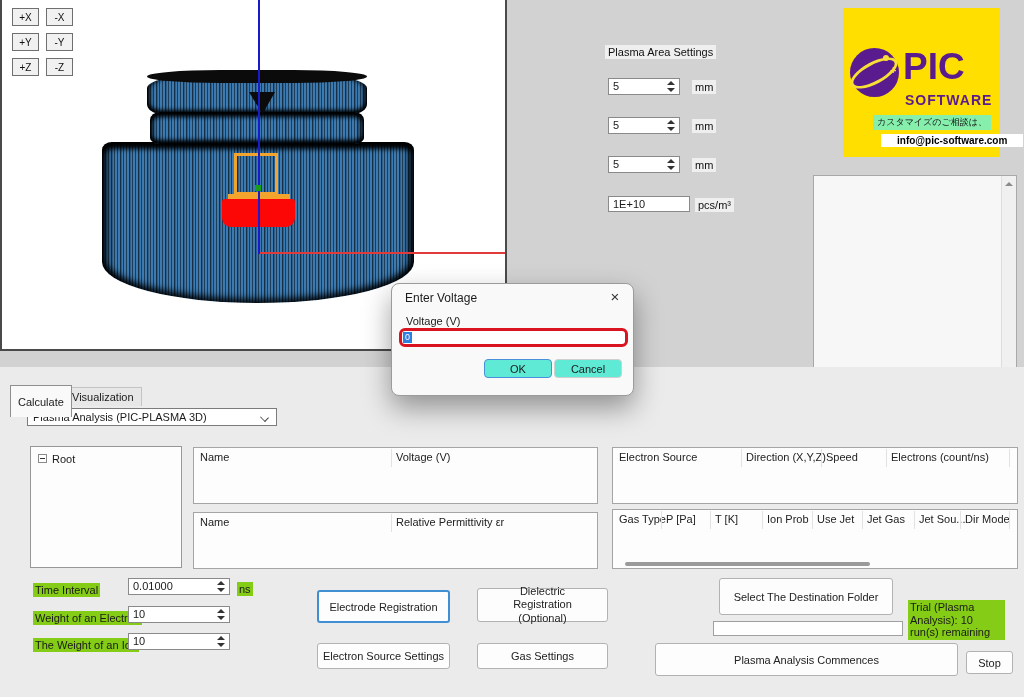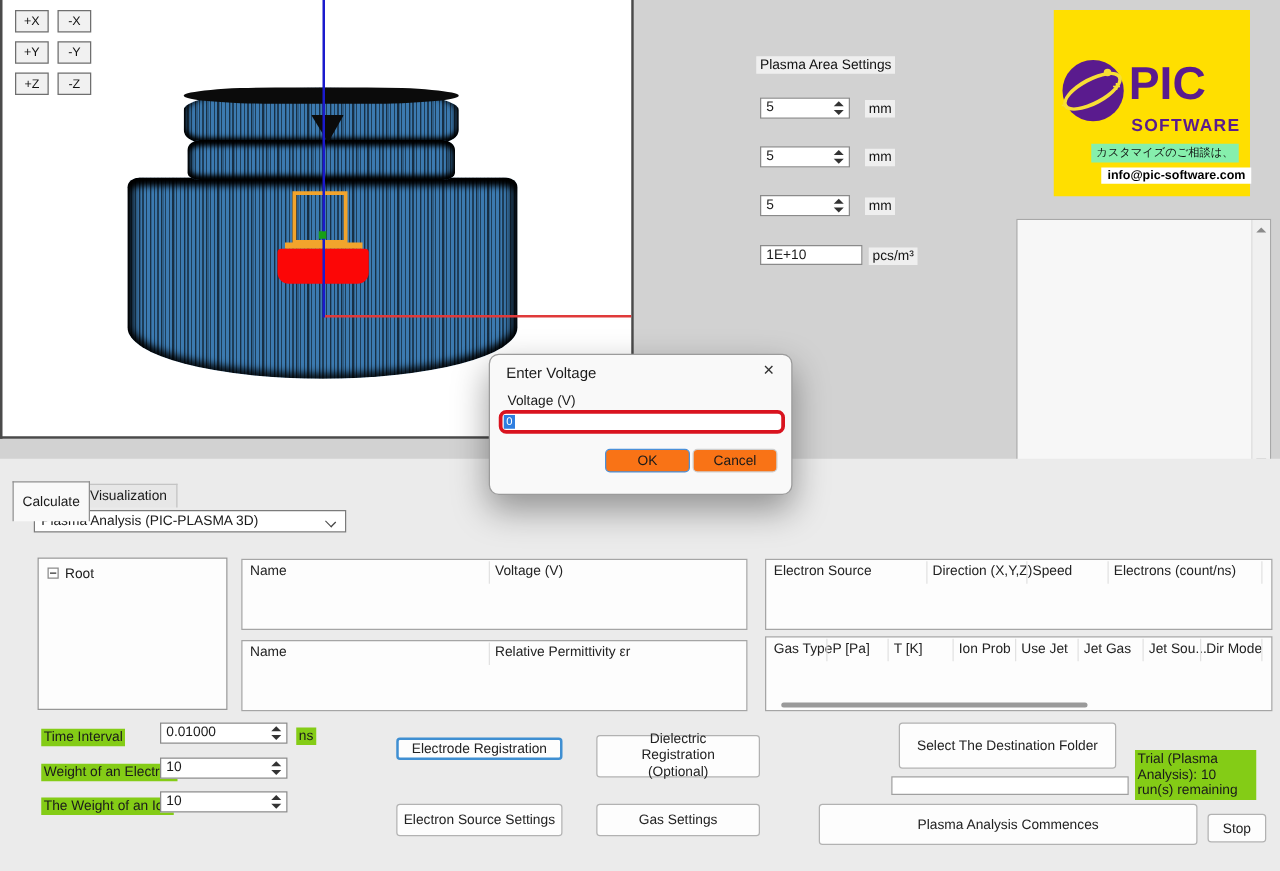--- a/index.html
+++ b/index.html
@@ -60,21 +60,21 @@
   .logo { left:843px; top:8px; width:157px; height:149px; background:#ffdf00; }
   .atom { left:7px; top:40px; width:49px; height:49px; border-radius:50%; background:#5a1b8e; }
   .orbit { position:absolute; left:-2px; top:14px; width:52px; height:22px; border:3px solid #f8df35;
            border-radius:50%; transform:rotate(-28deg); }
   .atom-dot { position:absolute; left:33px; top:7px; width:6px; height:6px; border-radius:50%; background:#f8df35; }
   .sparkle { position:absolute; color:#f8df35; font-size:11px; font-weight:bold; }
   .pic-word { left:60px; top:38px; font-size:37px; font-weight:bold; color:#5a1b8e; letter-spacing:0; }
   .pic-sub { left:62px; top:84px; font-size:14px; font-weight:bold; color:#5a1b8e; letter-spacing:1px; }
   .jp-tag { left:30px; top:107px; background:#86efac; color:#111; font-size:9px; padding:1px 4px; white-space:nowrap; }
   .mail-tag { left:38px; top:126px; background:#fff; color:#000; font-size:10px; font-weight:bold;
-              padding:1px 5px; white-space:nowrap; }
+              padding:1px 16px; white-space:nowrap; }
 
   
   .side-panel { left:813px; top:175px; width:204px; height:203px; background:#f7f7f7; border:1px solid #a8a8a8; }
   .vscroll { position:absolute; right:0; top:0; bottom:0; width:15px; background:#f0f0f0; border-left:1px solid #ddd; }
   .vscroll .tri-up { position:absolute; top:6px; left:3px; border-bottom-color:#8a8a8a; }
   .vscroll .tri-down { position:absolute; bottom:6px; left:3px; border-top-color:#8a8a8a; }
 
   
   .bottom-panel { left:0; top:367px; width:1024px; height:330px; background:#ebebeb; }
   .tab { height:32px; display:flex; align-items:center; justify-content:center; padding:0 7px; }
@@ -106,21 +106,21 @@
   
   .dialog { left:391px; top:283px; width:243px; height:113px; background:#f9f9f9; z-index:50;
             border:1px solid #9b9b9b; border-radius:8px; box-shadow:0 12px 28px rgba(0,0,0,.38); }
   .dlg-title { position:absolute; left:13px; top:7px; font-size:12px; color:#1b1b1b; }
   .dlg-close { position:absolute; right:9px; top:3px; font-size:15px; color:#333; width:18px; height:18px;
                display:flex; align-items:center; justify-content:center; }
   .dlg-label { position:absolute; left:14px; top:31px; }
   .dlg-input-wrap { position:absolute; left:7px; top:44px; width:229px; height:19px; background:#fff;
                     border:3px solid #d9131f; border-radius:6px; display:flex; align-items:center; padding-left:1px; }
   .dlg-sel { background:#2f7ee0; color:#fff; font-size:9px; line-height:11px; height:11px; padding:0 2px; }
-  .dlg-btn { position:absolute; top:75px; width:68px; height:19px; background:#f97316; border:1px solid #cfcfcf;
+  .dlg-btn { position:absolute; top:75px; width:68px; height:19px; background:#5eead4; border:1px solid #cfcfcf;
              border-radius:4px; display:flex; align-items:center; justify-content:center; }
   .dlg-ok { left:92px; border:1px solid #4a90d9; }
   .dlg-cancel { left:162px; }
 </style>
 </head>
 <body>
 
 <div class="abs viewport">
   <div class="abs axis-grid">
     <div class="axis-btn" style="left:0;top:0">+X</div>
@@ -278,21 +278,21 @@
 
 <div class="abs param-lbl" style="left:33px;top:638px">The Weight of an Ion</div>
 <div class="abs spinbox" style="left:128px;top:633px;width:102px;height:17px">
   <span>10</span>
   <span class="spin">
       <span class="tri-up"></span>
       <span class="tri-down"></span>
     </span>
 </div>
 
-<div class="abs btn" style="left:317px;top:590px;width:133px;height:18px;border:2px solid #3f8fd2">Electrode Registration</div>
+<div class="abs btn" style="left:317px;top:590px;width:133px;height:33px;border:2px solid #3f8fd2">Electrode Registration</div>
 <div class="abs btn" style="left:477px;top:588px;width:131px;height:34px;padding:0 14px;line-height:1.2">Dielectric Registration (Optional)</div>
 <div class="abs btn" style="left:317px;top:643px;width:133px;height:26px">Electron Source Settings</div>
 <div class="abs btn" style="left:477px;top:643px;width:131px;height:26px">Gas Settings</div>
 
 <div class="abs btn" style="left:719px;top:578px;width:174px;height:37px">Select The Destination Folder</div>
 <div class="abs txt" style="left:713px;top:621px;width:190px;height:15px;border-color:#a0a0a0"></div>
 <div class="abs param-lbl" style="left:908px;top:600px;width:97px;white-space:normal;line-height:1.15">Trial (Plasma Analysis): 10 run(s) remaining</div>
 
 <div class="abs btn" style="left:655px;top:643px;width:303px;height:33px">Plasma Analysis  Commences</div>
 <div class="abs btn" style="left:966px;top:651px;width:47px;height:23px">Stop</div>

